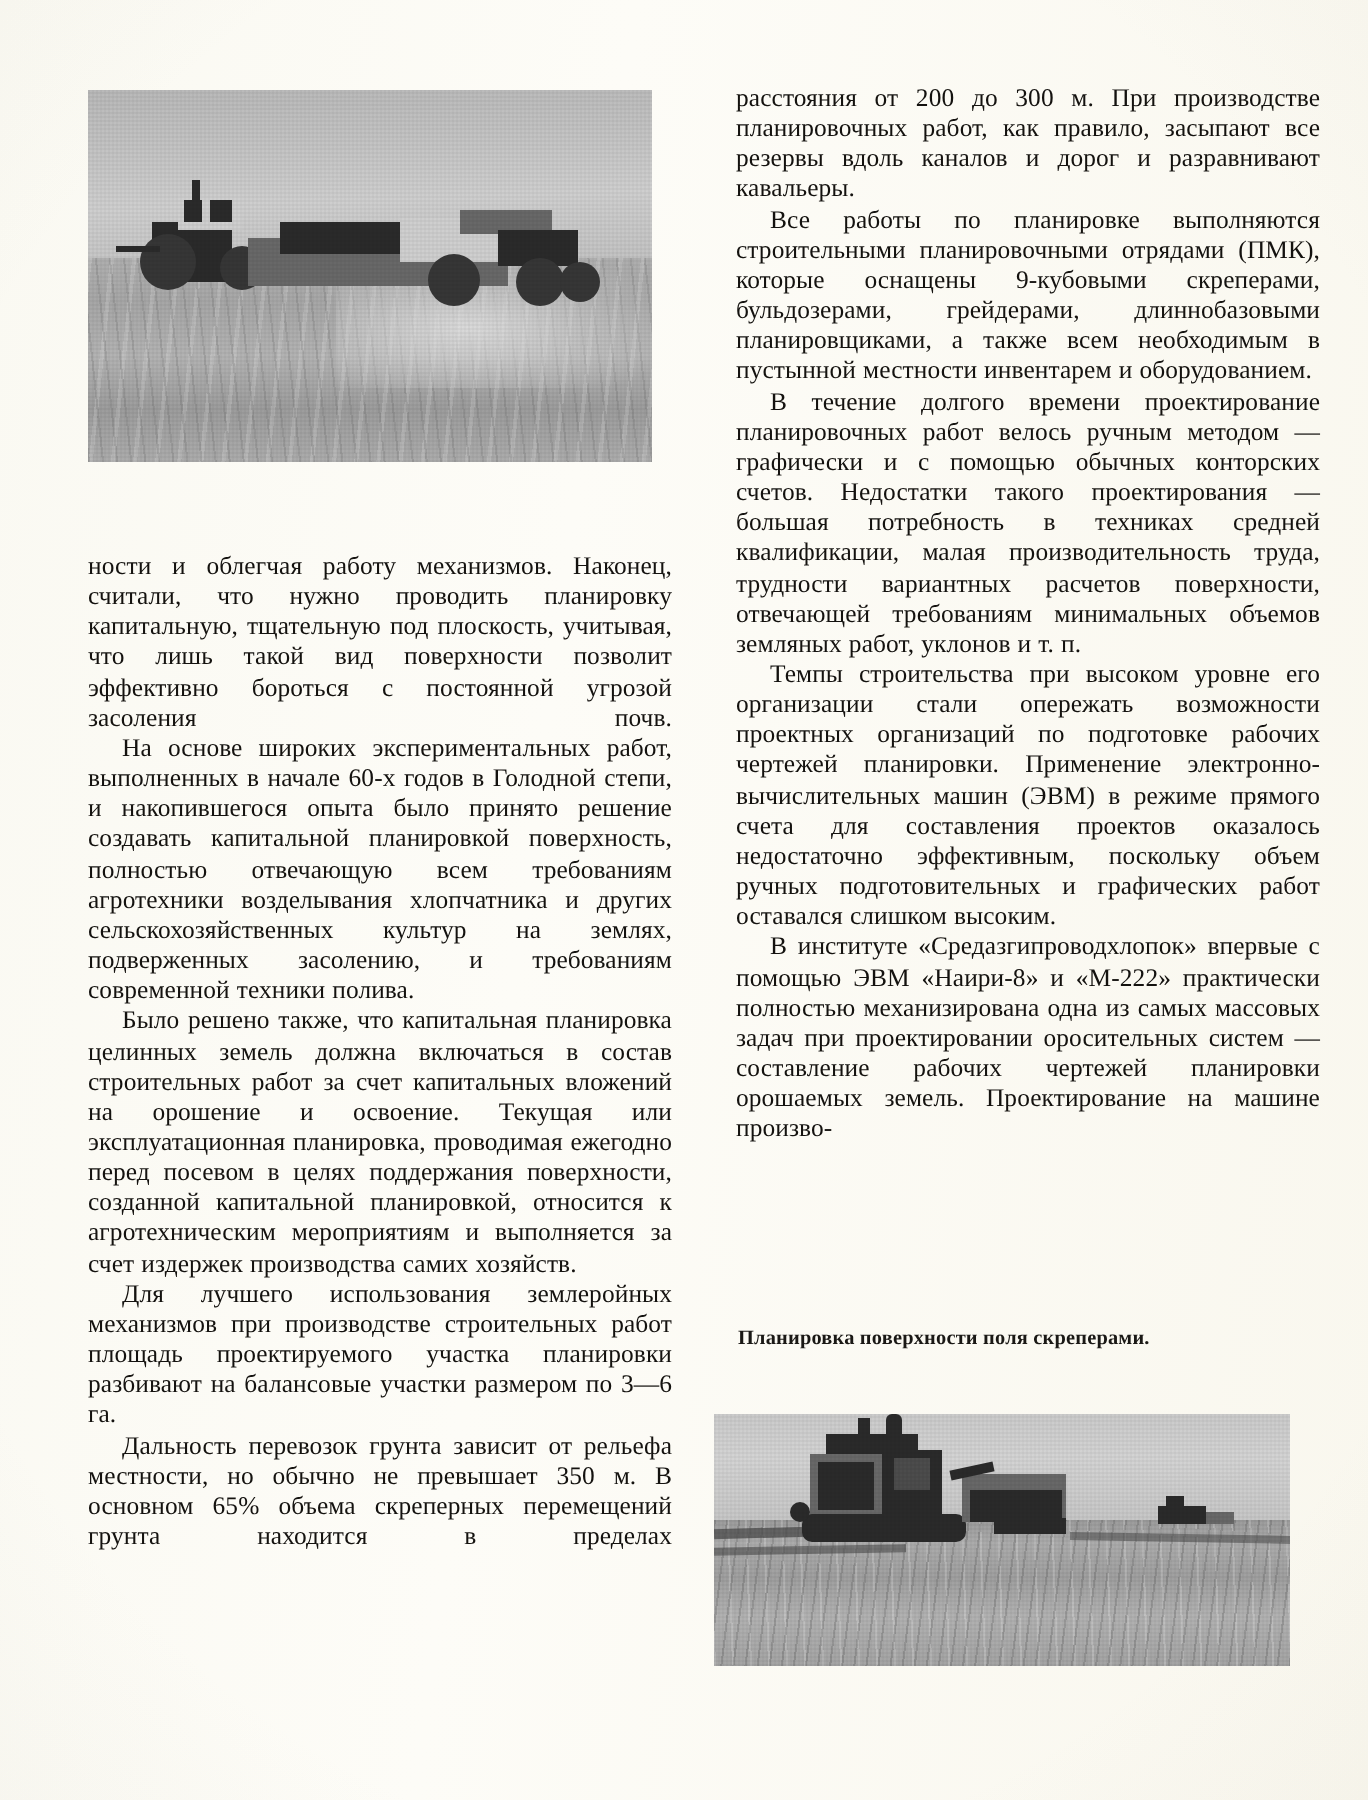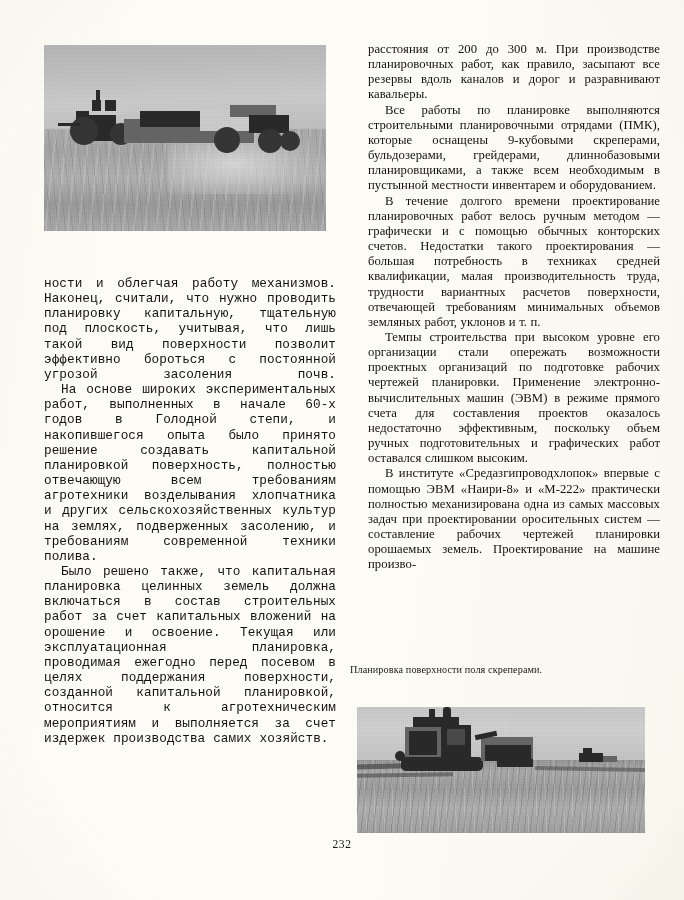--- a/index.html
+++ b/index.html
@@ -24,21 +24,21 @@
     background:
       radial-gradient(ellipse 115% 105% at 50% 48%, rgba(255,255,255,0) 52%, rgba(175,168,150,0.13) 88%, rgba(150,142,124,0.26) 100%),
       linear-gradient(97deg, rgba(250,249,242,1) 0%, rgba(253,252,247,1) 40%, rgba(249,247,238,1) 100%);
     pointer-events: none;
   }
   .column {
     position: absolute;
     top: 38px;
     width: 292px;
   }
-  #col-left  { left: 44px; font-family: Liberation Mono, monospace; }
+  #col-left  { left: 44px; }
   #col-right { left: 368px; }
 
   p.body {
     margin: 0;
     text-align: justify;
     text-align-last: justify;
     font-size: 12.7px;
     line-height: 15.15px;
     letter-spacing: 0.05px;
     word-spacing: 0.3px;
@@ -169,31 +169,33 @@
     <div class="wheel" style="left:214px; top:84px; width:24px; height:24px;"></div>
     <div class="wheel" style="left:236px; top:86px; width:20px; height:20px;"></div>
     <div class="grain"></div>
   </div>
 
 
   <div class="column" id="col-left" style="top:276px;">
     <p class="body">ности и облегчая работу механизмов. Нако­нец, считали, что нужно проводить планировку капитальную, тщательную под плоскость, учитывая, что лишь такой вид поверх­ности позволит эффективно бороться с посто­янной угрозой засоления почв.</p>
     <p class="body indent lastline-left">На основе широких экспериментальных работ, выполненных в начале 60-х годов в Голодной степи, и накопившегося опыта бы­ло принято решение создавать капитальной планировкой поверхность, полностью отвеча­ющую всем требованиям агротехники возде­лывания хлопчатника и других сельскохозяй­ственных культур на землях, подверженных засолению, и требованиям современной тех­ники полива.</p>
     <p class="body indent lastline-left">Было решено также, что капитальная пла­нировка целинных земель должна включать­ся в состав строительных работ за счет ка­питальных вложений на орошение и освоение. Текущая или эксплуатационная планировка, проводимая ежегодно перед посевом в целях поддержания поверхности, созданной капи­тальной планировкой, относится к агротехни­ческим мероприятиям и выполняется за счет издержек производства самих хозяйств.</p>
+    <p class="body indent lastline-left">Для лучшего использования землеройных механизмов при производстве строительных работ площадь проектируемого участка пла­нировки разбивают на балансовые участки размером по 3—6 га.</p>
+    <p class="body indent">Дальность перевозок грунта зависит от рельефа местности, но обычно не превышает 350 м. В основном 65% объема скреперных перемещений грунта находится в пределах</p>
   </div>
 
   <div class="column" id="col-right" style="top:42px;">
     <p class="body lastline-left">расстояния от 200 до 300 м. При производ­стве планировочных работ, как правило, за­сыпают все резервы вдоль каналов и дорог и разравнивают кавальеры.</p>
     <p class="body indent lastline-left">Все работы по планировке выполняются строительными планировочными отрядами (ПМК), которые оснащены 9-кубовыми скре­перами, бульдозерами, грейдерами, длинно­базовыми планировщиками, а также всем необходимым в пустынной местности инвен­тарем и оборудованием.</p>
     <p class="body indent lastline-left">В течение долгого времени проектирова­ние планировочных работ велось ручным ме­тодом — графически и с помощью обычных конторских счетов. Недостатки такого про­ектирования — большая потребность в тех­никах средней квалификации, малая произво­дительность труда, трудности вариантных расчетов поверхности, отвечающей требова­ниям минимальных объемов земляных работ, уклонов и т. п.</p>
     <p class="body indent lastline-left">Темпы строительства при высоком уровне его организации стали опережать возможно­сти проектных организаций по подготовке рабочих чертежей планировки. Применение электронно-вычислительных машин (ЭВМ) в режиме прямого счета для составления про­ектов оказалось недостаточно эффективным, поскольку объем ручных подготовительных и графических работ оставался слишком высо­ким.</p>
     <p class="body indent">В институте «Средазгипроводхлопок» впер­вые с помощью ЭВМ «Наири-8» и «М-222» практически полностью механизирована одна из самых массовых задач при проектирова­нии оросительных систем — составление ра­бочих чертежей планировки орошаемых зе­мель. Проектирование на машине произво-</p>
   </div>
 
-  <div class="caption" id="caption-two" style="left:350px; top:664px; width:290px;">Планировка поверхности поля скреперами.</div>
+  <div class="caption" id="caption-two" style="left:369px; top:664px; width:290px;font-weight:bold;">Планировка поверхности поля скреперами.</div>
 
   <div id="photo-two" class="photo">
     <div class="sky"></div>
     <div class="ground"></div>
 
     <div class="ridge" style="left:0; top:56px; width:120px; height:5px; transform:rotate(-1.5deg); opacity:.75;"></div>
     <div class="ridge" style="left:0; top:66px; width:96px; height:4px; transform:rotate(-1deg); opacity:.6;"></div>
     <div class="ridge" style="left:178px; top:60px; width:112px; height:4px; transform:rotate(1deg); opacity:.55;"></div>
 
     <div class="rig dark" style="left:56px; top:10px; width:46px; height:13px;"></div>
@@ -211,15 +213,14 @@
     <div class="rig dark" style="left:118px; top:26px; width:22px; height:5px; transform:rotate(-12deg);"></div>
     <div class="rig dark" style="left:140px; top:52px; width:36px; height:8px;"></div>
 
     <div class="rig dark" style="left:222px; top:46px; width:24px; height:9px;"></div>
     <div class="rig dark" style="left:226px; top:41px; width:9px; height:6px;"></div>
     <div class="rig mid" style="left:246px; top:49px; width:14px; height:6px;"></div>
 
     <div class="grain"></div>
   </div>
 
-  <div id="page-number">232</div>
 
 </div>
 
 </body></html>

